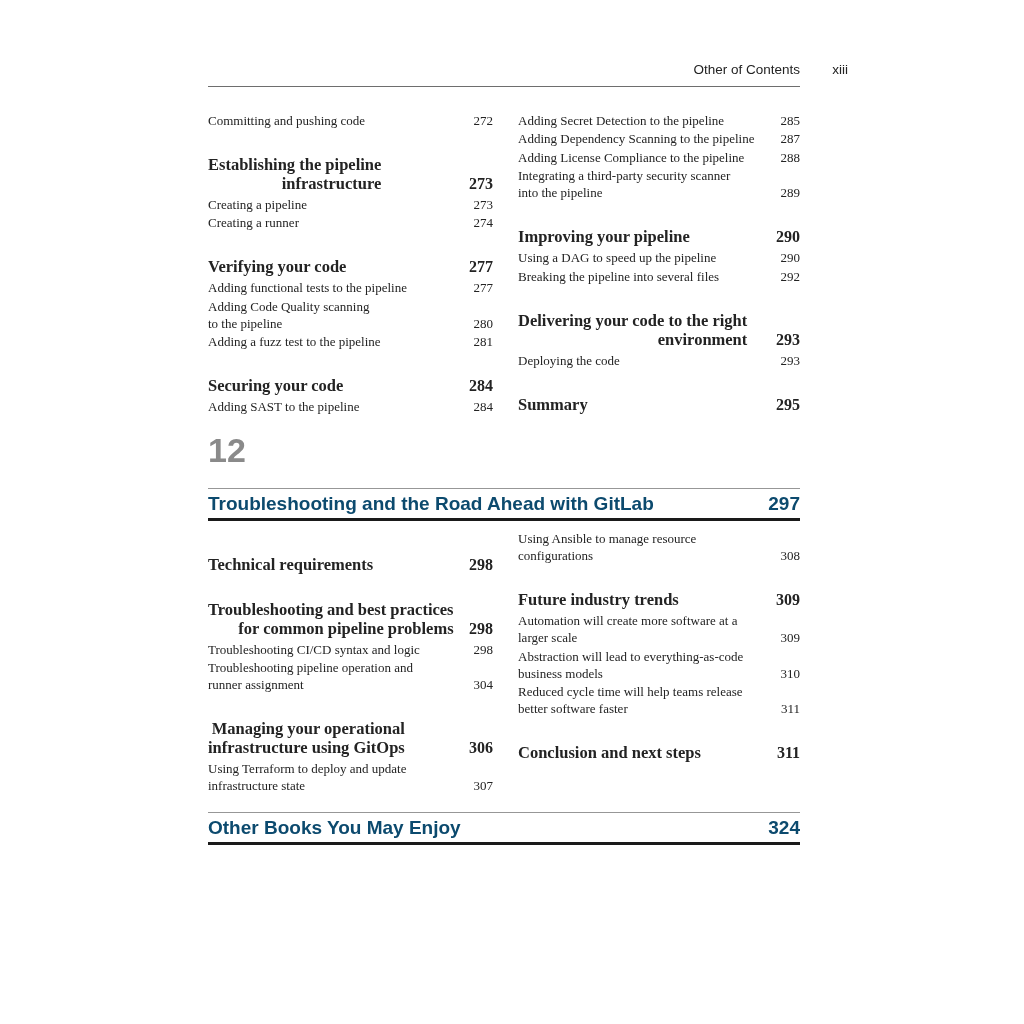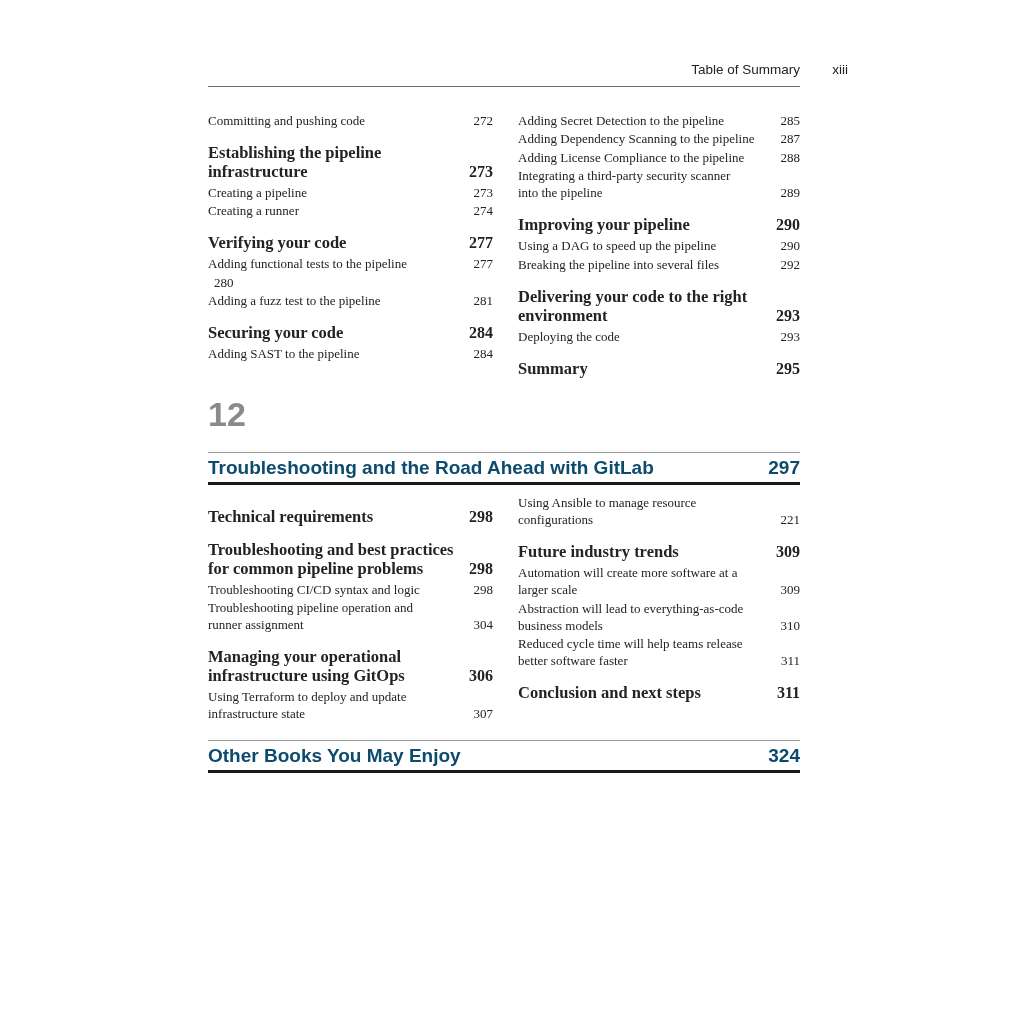--- a/index.html
+++ b/index.html
@@ -42,21 +42,21 @@
     display:flex;justify-content:space-between;align-items:flex-end;
     font-family:"Liberation Serif", serif;
   }
   .entry .t{white-space:pre-line;}
   .entry .n{white-space:nowrap;padding-left:6px;}
   .sub{font-size:13px;margin:1.5px 0;}
   .sub .t{line-height:17px;}
   .sub .n{font-size:13px;line-height:17px;}
   .heading{
     font-weight:bold;font-size:16.5px;
-    margin-top:14px;margin-bottom:3px;
+    margin-top:26px;margin-bottom:3px;text-align:right;
   }
   .heading .t{line-height:19px;}
   .heading .n{font-size:16px;line-height:19px;}
 
   
   .ch-num{
     font-size:34px;font-weight:bold;line-height:33px;
     color:var(--muted);
     margin-top:17px;
   }
@@ -72,21 +72,21 @@
   .idx-row{margin-top:15px;}
   .ob-row{margin-top:16px;}
 </style>
 </head>
 <body>
 
 <div class="page">
 
   <div class="pg-header">
     <div class="hrow">
-      <span>Table of Summary</span>
+      <span>Other of Contents</span>
       <span class="folio">xiii</span>
     </div>
     <div class="head-rule"></div>
   </div>
 
   <div class="cols sec1">
     <div class="col col-l">
         <div class="entry sub">
           <span class="t">Committing and pushing code</span>
           <span class="n">272</span>
@@ -106,20 +106,22 @@
         </div>
         <div class="entry heading">
           <span class="t">Verifying your code</span>
           <span class="n">277</span>
         </div>
         <div class="entry sub">
           <span class="t">Adding functional tests to the pipeline</span>
           <span class="n">277</span>
         </div>
         <div class="entry sub">
+          <span class="t">Adding Code Quality scanning
+to the pipeline</span>
           <span class="n">280</span>
         </div>
         <div class="entry sub">
           <span class="t">Adding a fuzz test to the pipeline</span>
           <span class="n">281</span>
         </div>
         <div class="entry heading">
           <span class="t">Securing your code</span>
           <span class="n">284</span>
         </div>
@@ -209,21 +211,21 @@
         <div class="entry sub">
           <span class="t">Using Terraform to deploy and update
 infrastructure state</span>
           <span class="n">307</span>
         </div>
       </div>
     <div class="col col-r">
         <div class="entry sub">
           <span class="t">Using Ansible to manage resource
 configurations</span>
-          <span class="n">221</span>
+          <span class="n">308</span>
         </div>
         <div class="entry heading">
           <span class="t">Future industry trends</span>
           <span class="n">309</span>
         </div>
         <div class="entry sub">
           <span class="t">Automation will create more software at a
 larger scale</span>
           <span class="n">309</span>
         </div>

